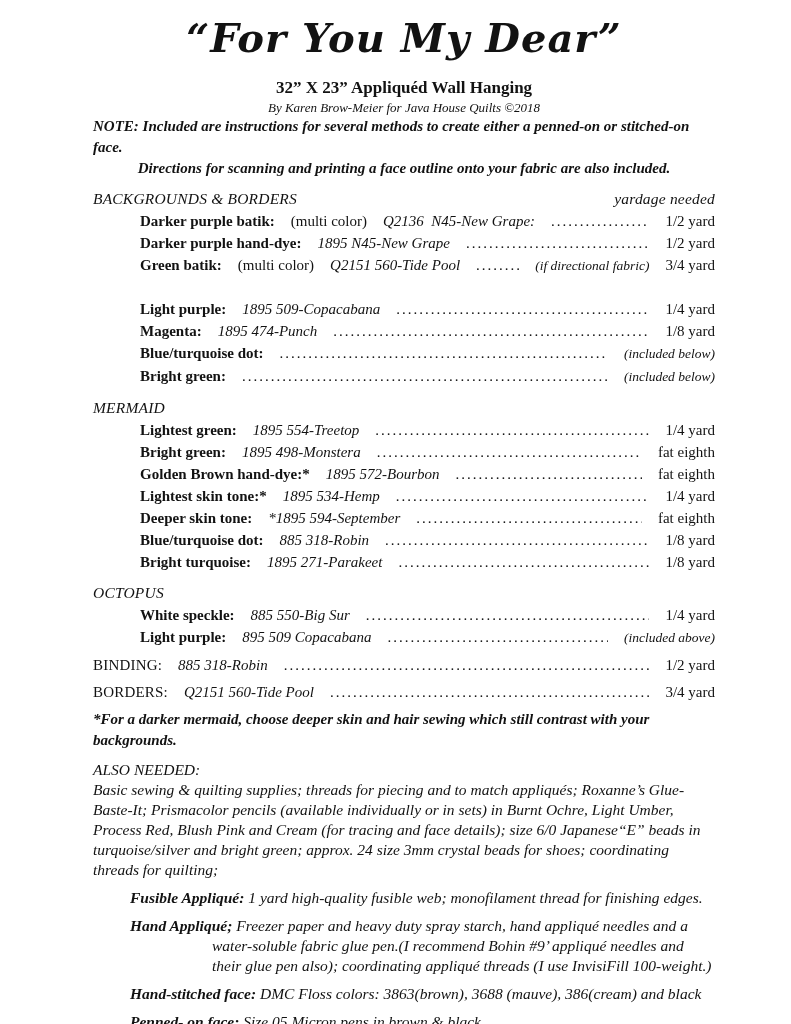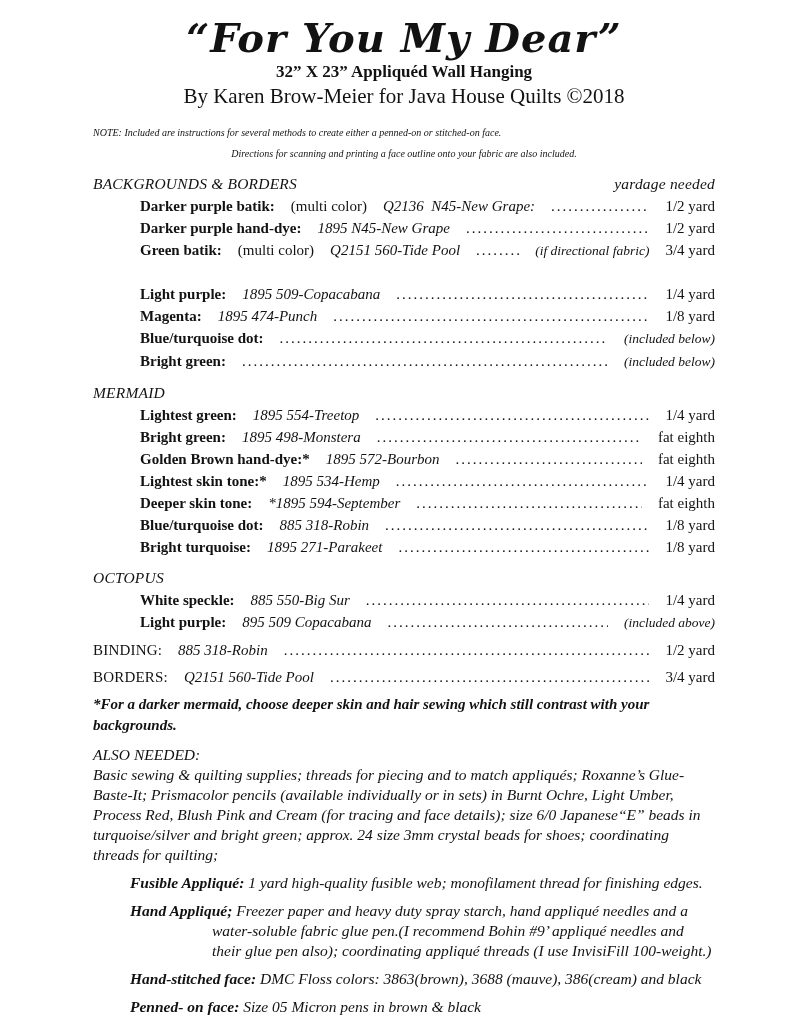--- a/index.html
+++ b/index.html
@@ -10,24 +10,24 @@
   }
   .page{padding:16px 76px 0 93px;}
 
   
   .hdr{text-align:center;}
   .title{
     font-family:"DejaVu Serif", serif;
     font-style:italic;font-weight:bold;
     font-size:40px;line-height:1.1;letter-spacing:1px;
   }
-  .subtitle{font-size:17px;font-weight:bold;margin-top:2px;}
-  .byline{font-size:21px;margin-top:2px;}
-
-  .note{margin-top:13px;font-weight:normal;font-style:italic;font-size:10px;line-height:21px;}
+  .subtitle{font-size:17px;font-weight:bold;margin-top:18px;}
+  .byline{font-size:13px;margin-top:2px;font-style:italic;}
+
+  .note{font-weight:bold;font-style:italic;font-size:15px;line-height:21px;}
   .note .nline2{text-align:center;}
 
   
   .section-heading{
     display:flex;justify-content:space-between;align-items:baseline;
     font-size:15.5px;margin-top:9px;line-height:22px;letter-spacing:.2px;font-style:italic;
   }
   .row{display:flex;align-items:baseline;font-size:15px;line-height:22px;column-gap:16px;}
   .row.indent{padding-left:47px;}
   .label{font-weight:bold;white-space:pre;}

